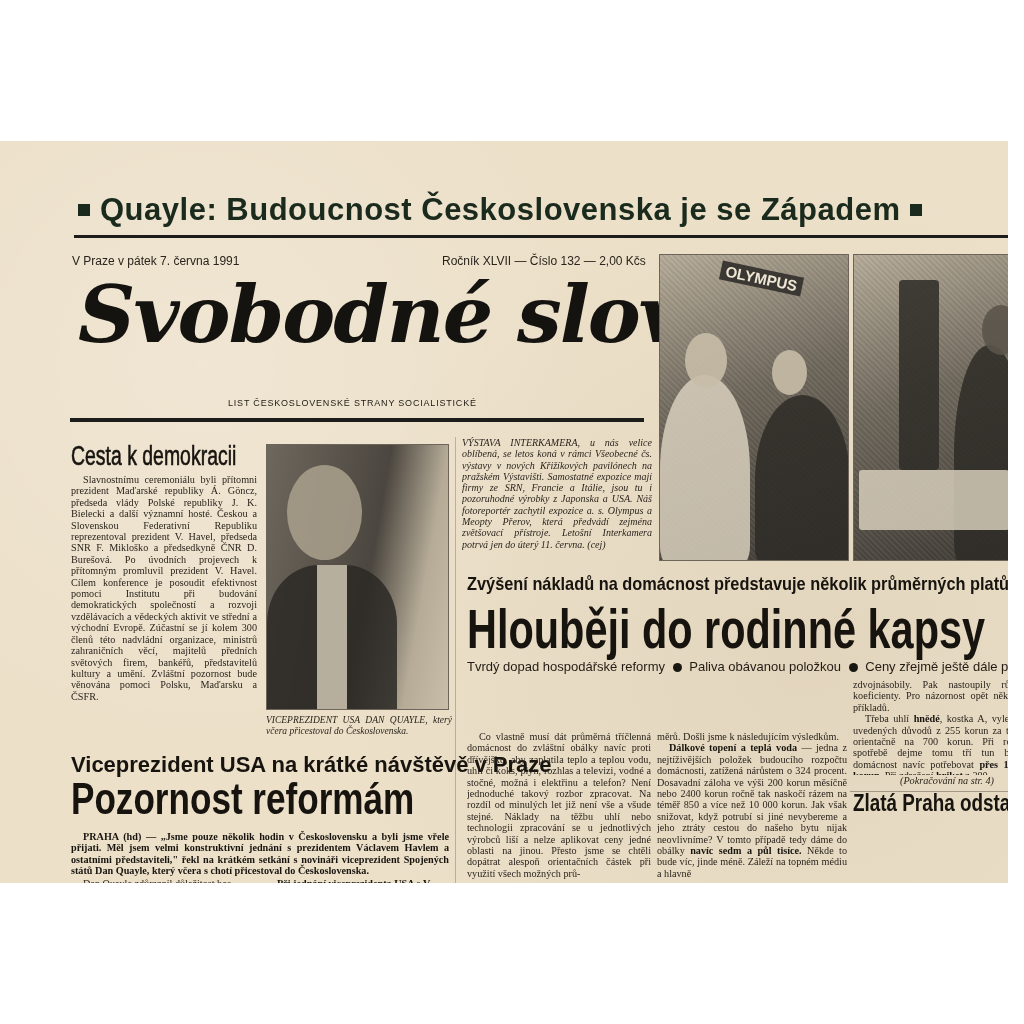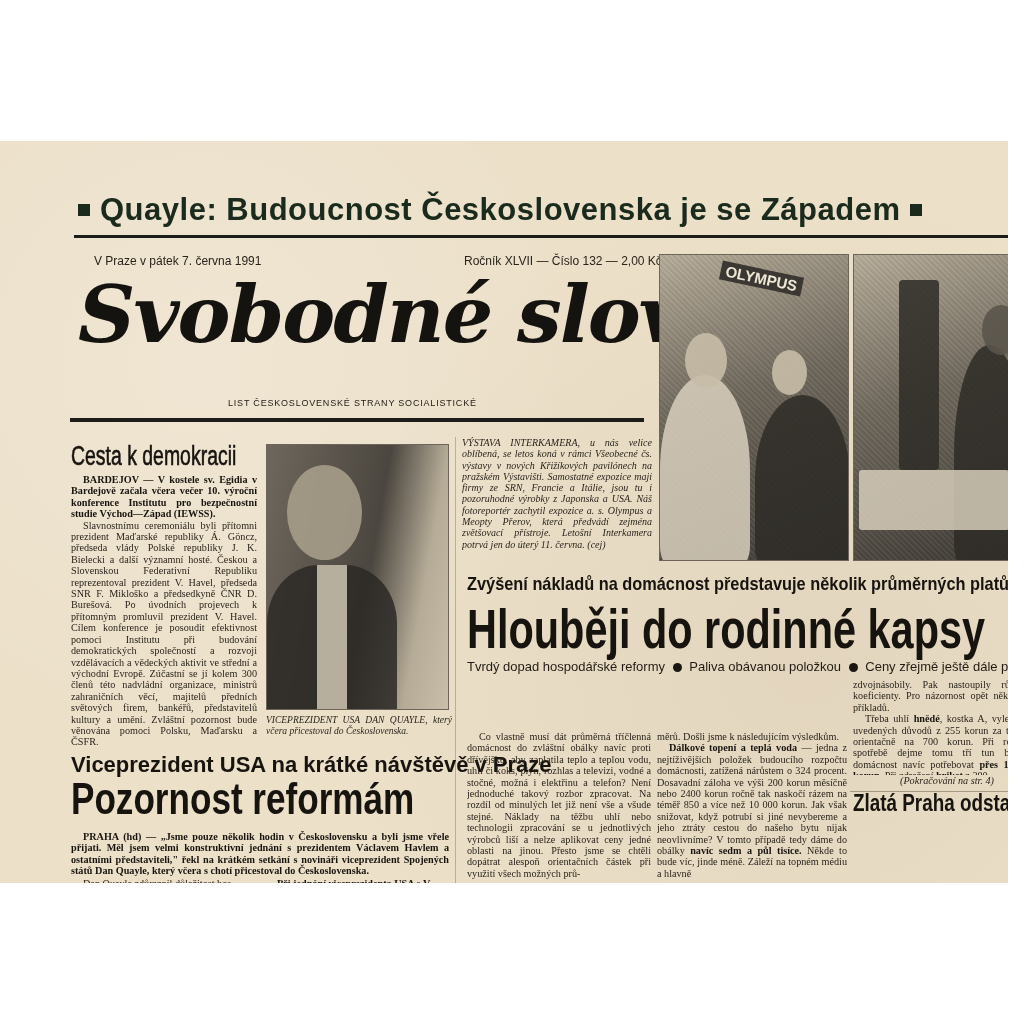--- a/index.html
+++ b/index.html
@@ -20,21 +20,21 @@
   .banner {
     left: 78px; top: 49px; width: 960px; height: 40px;
     font-family: "Liberation Sans", sans-serif; font-weight: bold;
     font-size: 31px; letter-spacing: 0.5px; color: #1a2a1c; white-space: nowrap;
     display: flex; align-items: center; gap: 10px;
   }
   .banner .sq { display: inline-block; width: 12px; height: 12px; background: #1a2a1c; }
   .rule-thick { background: #1c1c1a; }
 
   .small-meta {
-    font-family: "Liberation Sans", sans-serif; font-size: 12px; color: #2a241c; white-space: nowrap; margin-left: 22px;
+    font-family: "Liberation Sans", sans-serif; font-size: 12px; color: #2a241c; white-space: nowrap;
   }
 
   
   .masthead {
     left: 78px; top: 128px; width: 565px; height: 130px;
     font-family: "DejaVu Serif", serif; font-style: italic; font-weight: bold;
     font-size: 78px; color: #151310; letter-spacing: -2px; white-space: nowrap;
     transform: scaleX(1.02); transform-origin: left;
   }
   .subtitle {
@@ -107,21 +107,20 @@
   </div>
   <div class="abs photo" style="left:853px; top:113px; width:171px; height:307px;">
     <div class="fig" style="left:45px; top:25px; width:40px; height:190px; border-radius:4px;"></div>
     <div class="fig" style="left:100px; top:90px; width:71px; height:220px;"></div>
     <div class="face" style="left:128px; top:50px; width:38px; height:50px; background:#5a544b;"></div>
     <div class="fig" style="left:5px; top:215px; width:150px; height:60px; border-radius:3px; background:#d6ccba;"></div>
   </div>
 
   <div class="abs cond h-cesta">Cesta k demokracii</div>
   <div class="abs col" style="left:71px; top:333px; width:186px; height:275px;">
-    <p class="lead">BARDEJOV — V kostele sv. Egidia v Bardejově začala včera večer 10. výroční konference Institutu pro bezpečnostní studie Východ—Západ (IEWSS).</p>
     <p>Slavnostnímu ceremoniálu byli přítomni prezident Maďarské republiky Á. Göncz, předseda vlády Polské republiky J. K. Bielecki a další významní hosté. Českou a Slovenskou Federativní Republiku reprezentoval prezident V. Havel, předseda SNR F. Mikloško a předsedkyně ČNR D. Burešová. Po úvodních projevech k přítomným promluvil prezident V. Havel. Cílem konference je posoudit efektivnost pomoci Institutu při budování demokratických společností a rozvoji vzdělávacích a vědeckých aktivit ve střední a východní Evropě. Zúčastní se jí kolem 300 členů této nadvládní organizace, ministrů zahraničních věcí, majitelů předních světových firem, bankéřů, představitelů kultury a umění. Zvláštní pozornost bude věnována pomoci Polsku, Maďarsku a ČSFR.</p>
   </div>
 
   <div class="abs photo" style="left:266px; top:303px; width:183px; height:266px; background: linear-gradient(100deg,#6e675d 0%,#4b463f 55%,#b5ab97 80%,#c8bea9 100%);">
     <div class="face" style="left:20px; top:20px; width:75px; height:95px; background:#a69c8a;"></div>
     <div class="fig" style="left:0px; top:120px; width:130px; height:146px; border-radius:40% 40% 0 0; background:#2c2926;"></div>
     <div class="fig" style="left:50px; top:120px; width:30px; height:146px; border-radius:0; background:#cfc5b2;"></div>
   </div>
   <div class="abs col ital" style="left:266px; top:574px; width:186px; height:36px; font-size:9.5px; line-height:11px;">VICEPREZIDENT USA DAN QUAYLE, který včera přicestoval do Československa.</div>
 

